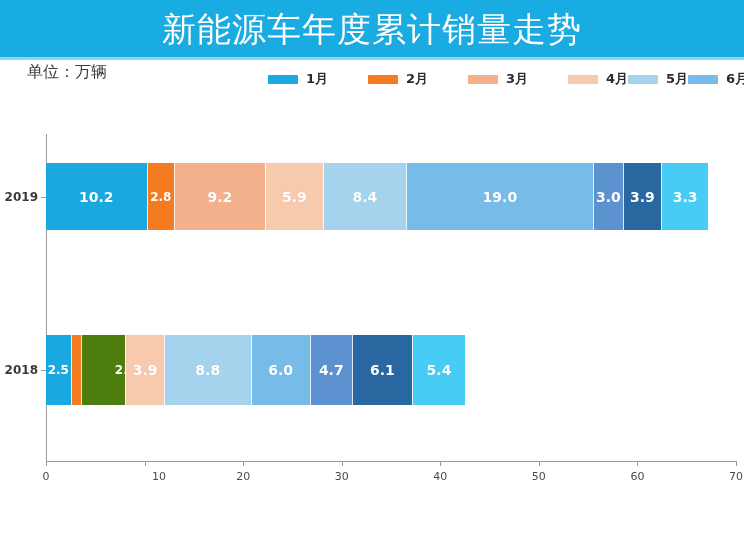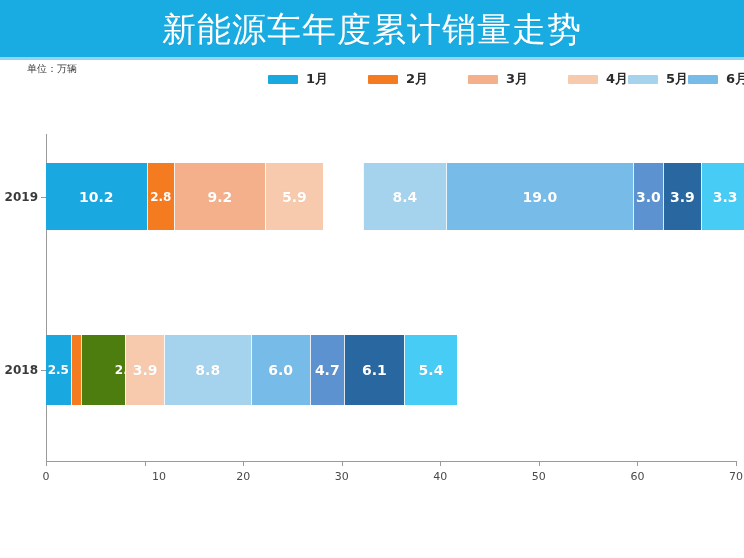--- a/index.html
+++ b/index.html
@@ -29,21 +29,21 @@
     white-space:nowrap;
   }
   .titlebar-underline{
     position:absolute;left:0;top:57px;width:744px;height:3px;
     background:#8fd6f2;
   }
 
   
   .unit-note{
     position:absolute;left:27px;top:62px;
-    font-size:10px;color:#3b3b3b;
+    font-size:16px;color:#3b3b3b;
     font-family:"DejaVu Sans","Liberation Sans",sans-serif;
     white-space:nowrap;
   }
 
   
   .legend{
     position:absolute;left:268px;top:66px;
     width:300px;
     display:grid;
     grid-template-columns:repeat(3,100px);
@@ -170,21 +170,21 @@
         </div>
         <div class="seg narrow" style="width: 27.6px; background: rgb(244, 123, 32);">
           <span class="val">2.8</span>
         </div>
         <div class="seg" style="width: 90.6857px; background: rgb(243, 176, 138);">
           <span class="val">9.2</span>
         </div>
         <div class="seg" style="width: 58.1571px; background: rgb(247, 201, 173);">
           <span class="val">5.9</span>
         </div>
-        <div class="seg" style="width: 82.8px; background: rgb(165, 210, 236); margin-left: 40px;">
+        <div class="seg" style="width: 82.8px; background: rgb(165, 210, 236);">
           <span class="val">8.4</span>
         </div>
         <div class="seg" style="width: 187.286px; background: rgb(119, 187, 232);">
           <span class="val">19.0</span>
         </div>
         <div class="seg" style="width: 29.5714px; background: rgb(91, 146, 207);">
           <span class="val">3.0</span>
         </div>
         <div class="seg" style="width: 38.4429px; background: rgb(40, 103, 159);">
           <span class="val">3.9</span>
@@ -205,21 +205,21 @@
         </div>
         <div class="seg" style="width: 38.4429px; background: rgb(247, 201, 173);">
           <span class="val">3.9</span>
         </div>
         <div class="seg" style="width: 86.7429px; background: rgb(165, 210, 236);">
           <span class="val">8.8</span>
         </div>
         <div class="seg" style="width: 59.1429px; background: rgb(119, 187, 232);">
           <span class="val">6.0</span>
         </div>
-        <div class="seg" style="width: 34px; background: rgb(91, 146, 207);">
+        <div class="seg" style="width: 42px; background: rgb(91, 146, 207);">
           <span class="val">4.7</span>
         </div>
         <div class="seg" style="width: 60.1286px; background: rgb(40, 103, 159);">
           <span class="val">6.1</span>
         </div>
         <div class="seg" style="width: 53.2286px; background: rgb(70, 204, 245); text-align: center;">
           <span class="val">5.4</span>
         </div>
       </div>
     </div>

